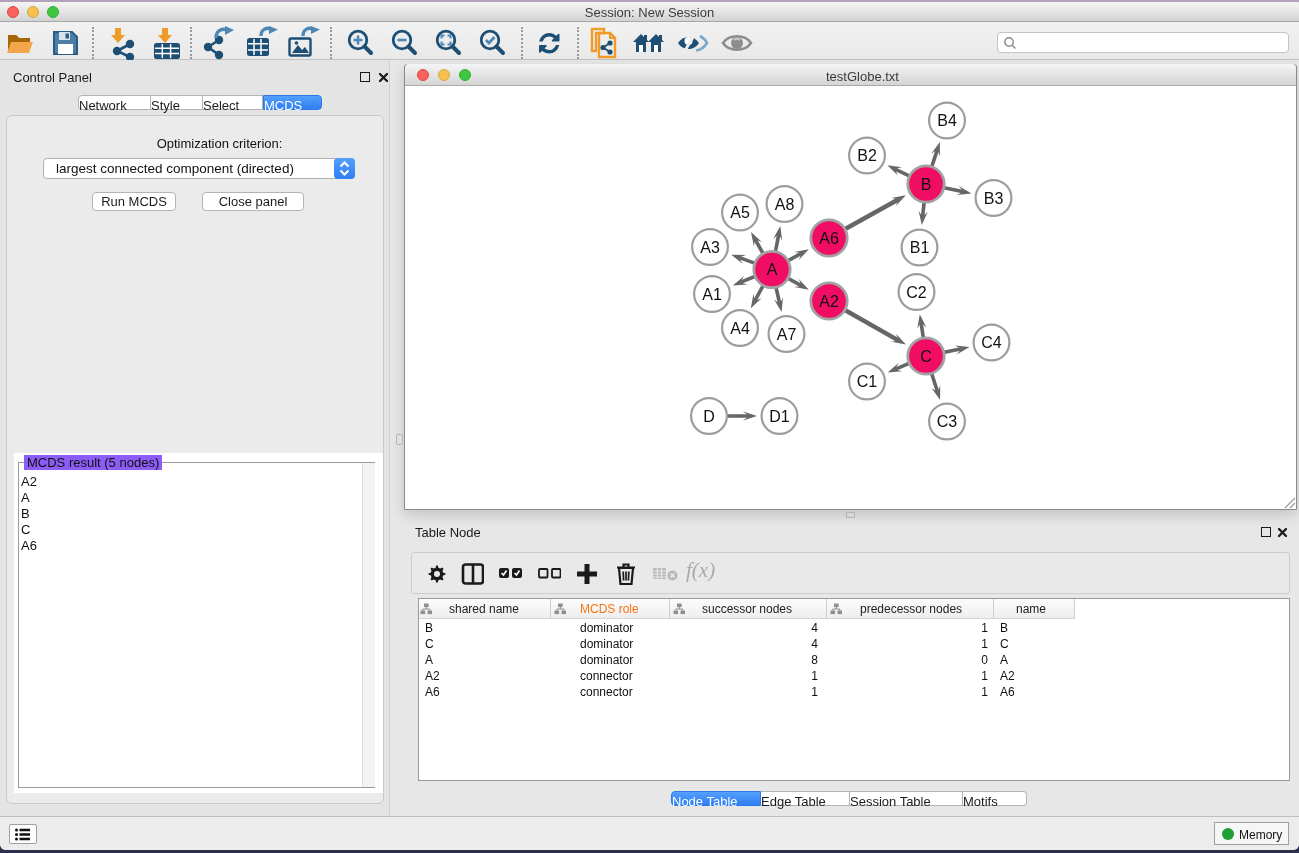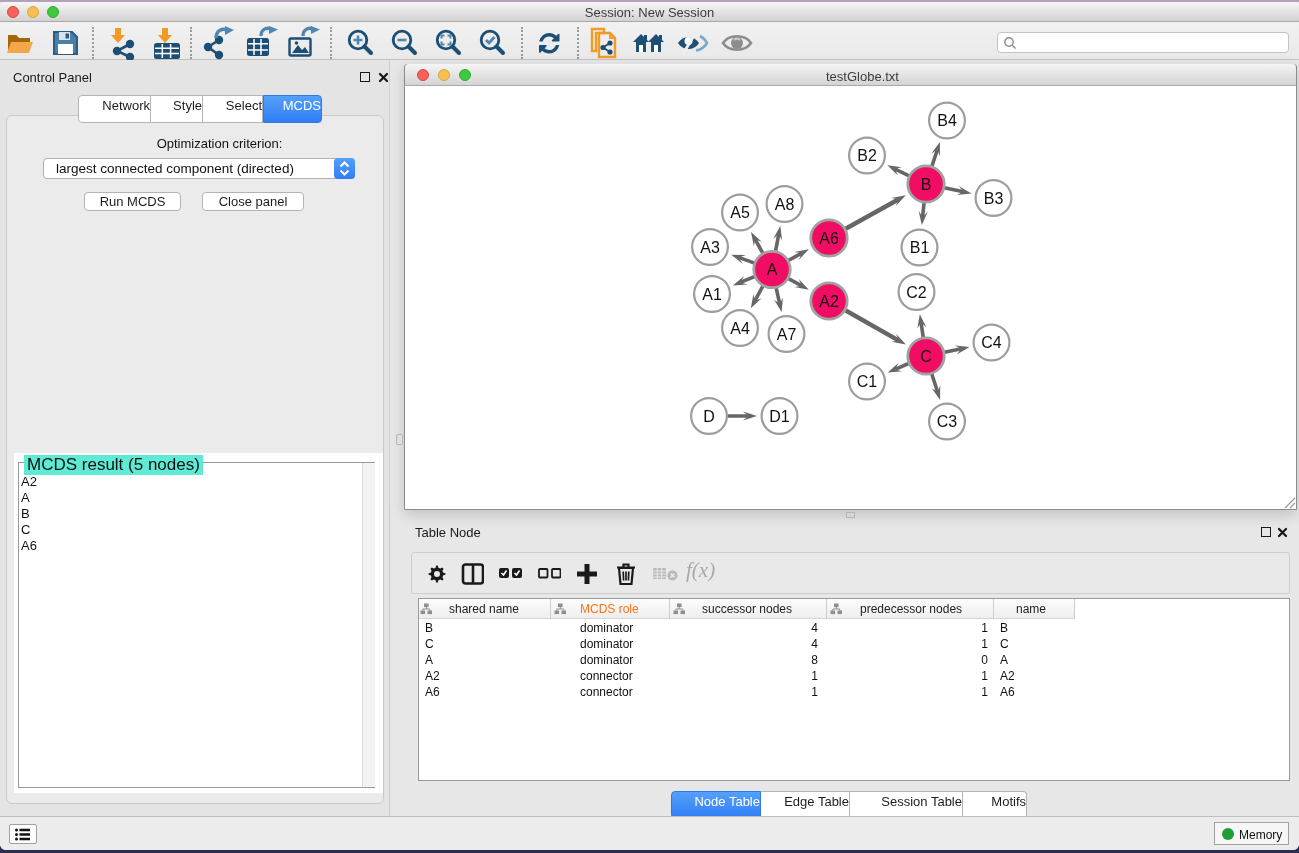--- a/index.html
+++ b/index.html
@@ -1,18 +1,18 @@
 <!DOCTYPE html>
 <html><head><meta charset="utf-8"><style>
 
 *{margin:0;padding:0;box-sizing:border-box}
 body{width:1299px;height:853px;position:relative;font-family:"Liberation Sans",sans-serif;overflow:hidden;background:#2b2e4c}
 .abs{position:absolute}
 .tl{border-radius:50%;width:12px;height:12px;position:absolute}
-.seg{display:inline-block;height:28px;line-height:19px;font-size:13px;color:#1c1c1c;background:#fff;border:1px solid #b4b4b4;text-align:right;vertical-align:top}
+.seg{display:inline-block;height:15px;line-height:19px;font-size:13px;color:#1c1c1c;background:#fff;border:1px solid #b4b4b4;text-align:left;vertical-align:top}
 .segsel{background:linear-gradient(#55a0fa,#2f7ef6);color:#fff;border-color:#2e77e8}
 .btn{position:absolute;background:#fff;border:1px solid #b4b4b4;border-radius:4px;font-size:13px;color:#1c1c1c;text-align:center}
 
 </style></head><body>
 <div class="abs" style="left:0;top:0;width:1299px;height:2px;background:#b3a0bd"></div>
 <div class="abs" style="left:0;top:2px;width:1299px;height:848px;background:#e7e7e7;border-radius:0 0 6px 6px"></div>
 <div class="abs" style="left:0;top:2px;width:1299px;height:20px;background:linear-gradient(#f6f6f6,#d2d2d2);border-bottom:1px solid #a9a9a9;border-radius:4px 4px 0 0"></div>
 <div class="tl" style="left:7px;top:6px;background:#f9625c;border:1px solid #dd4741"></div>
 <div class="tl" style="left:27px;top:6px;background:#f6bf50;border:1px solid #dba73b"></div>
 <div class="tl" style="left:47px;top:6px;background:#3fc73f;border:1px solid #2fae33"></div>
@@ -130,25 +130,25 @@
     <path d="M2 2 L9 9 M9 2 L2 9" stroke="#1a1a1a" stroke-width="2.3" stroke-linecap="round"></path>
   </svg>
 <div class="abs" style="left:6px;top:115px;width:378px;height:689px;background:#ebebeb;border:1px solid #c9c9c9;border-radius:6px"></div>
 <div class="abs" style="left:78px;top:95px"><span class="seg" style="width:73px;border-radius:4px 0 0 4px">Network</span><span class="seg" style="width:52px;border-left:none">Style</span><span class="seg" style="width:60px;border-left:none">Select</span><span class="seg segsel" style="width:59px;border-radius:0 4px 4px 0">MCDS</span></div>
 <div class="abs" style="left:0;top:136px;width:439px;text-align:center;font-size:13px;color:#111">Optimization criterion:</div>
 <div class="abs" style="left:43px;top:158px;width:312px;height:21px;background:#fff;border:1px solid #b0b0b0;border-radius:4px;font-size:13.5px;color:#111;line-height:19px;padding-left:12px">largest connected component (directed)</div>
 <div class="abs" style="left:334px;top:158px;width:21px;height:21px;background:linear-gradient(#55a0fa,#2f7ef6);border-radius:4px"></div>
 <svg class="abs" style="left:334px;top:158px" width="21" height="21">
     <path d="M6.5 8.5 L10.5 4.5 L14.5 8.5 M6.5 12.5 L10.5 16.5 L14.5 12.5" stroke="#fff" stroke-width="2" fill="none"></path>
   </svg>
-<div class="btn" style="left:84px;top:192px;width:97px;height:19px;line-height:17px">Run MCDS</div>
+<div class="btn" style="left:92px;top:192px;width:84px;height:19px;line-height:17px">Run MCDS</div>
 <div class="btn" style="left:202px;top:192px;width:102px;height:19px;line-height:17px">Close panel</div>
 <div class="abs" style="left:14px;top:453px;width:369px;height:340px;background:#fff"></div>
 <div class="abs" style="left:18px;top:462px;width:357px;height:326px;border:1px solid #9a9a9a"></div>
-<div class="abs" style="left:24px;top:455px;background:#5eead4;padding:0 3px;font-size:17px;color:#111">MCDS result (5 nodes)</div>
+<div class="abs" style="left:24px;top:455px;background:#8b5cf6;padding:0 3px;font-size:13px;color:#111">MCDS result (5 nodes)</div>
 <div class="abs" style="left:21px;top:474px;font-size:13px;color:#111;line-height:16px">A2<br>A<br>B<br>C<br>A6</div>
 <div class="abs" style="left:362px;top:463px;width:13px;height:324px;background:#f3f3f3;border-left:1px solid #ddd"></div>
 <div class="abs" style="left:404px;top:64px;width:893px;height:446px;background:#fff;border:1px solid #8b8b8b;border-radius:4px 4px 0 0;box-shadow:0 5px 14px rgba(0,0,0,0.16)"></div>
 <div class="abs" style="left:404px;top:64px;width:893px;height:22px;background:linear-gradient(#f5f5f5,#d4d4d4);border-bottom:1px solid #aaa;border-radius:4px 4px 0 0;border-left:1px solid #8b8b8b;border-right:1px solid #8b8b8b"></div>
 <div class="tl" style="left:417px;top:69px;background:#f9625c;border:1px solid #dd4741"></div>
 <div class="tl" style="left:438px;top:69px;background:#f6bf50;border:1px solid #dba73b"></div>
 <div class="tl" style="left:459px;top:69px;background:#3fc73f;border:1px solid #2fae33"></div>
 <div class="abs" style="left:404px;top:69px;width:917px;text-align:center;font-size:13px;color:#3c3c3c">testGlobe.txt</div>
 <svg width="893" height="423" style="position:absolute;left:405px;top:87px">
 <line x1="367.0" y1="182.5" x2="335.3" y2="195.4" stroke="#666" stroke-width="3.6"></line>

